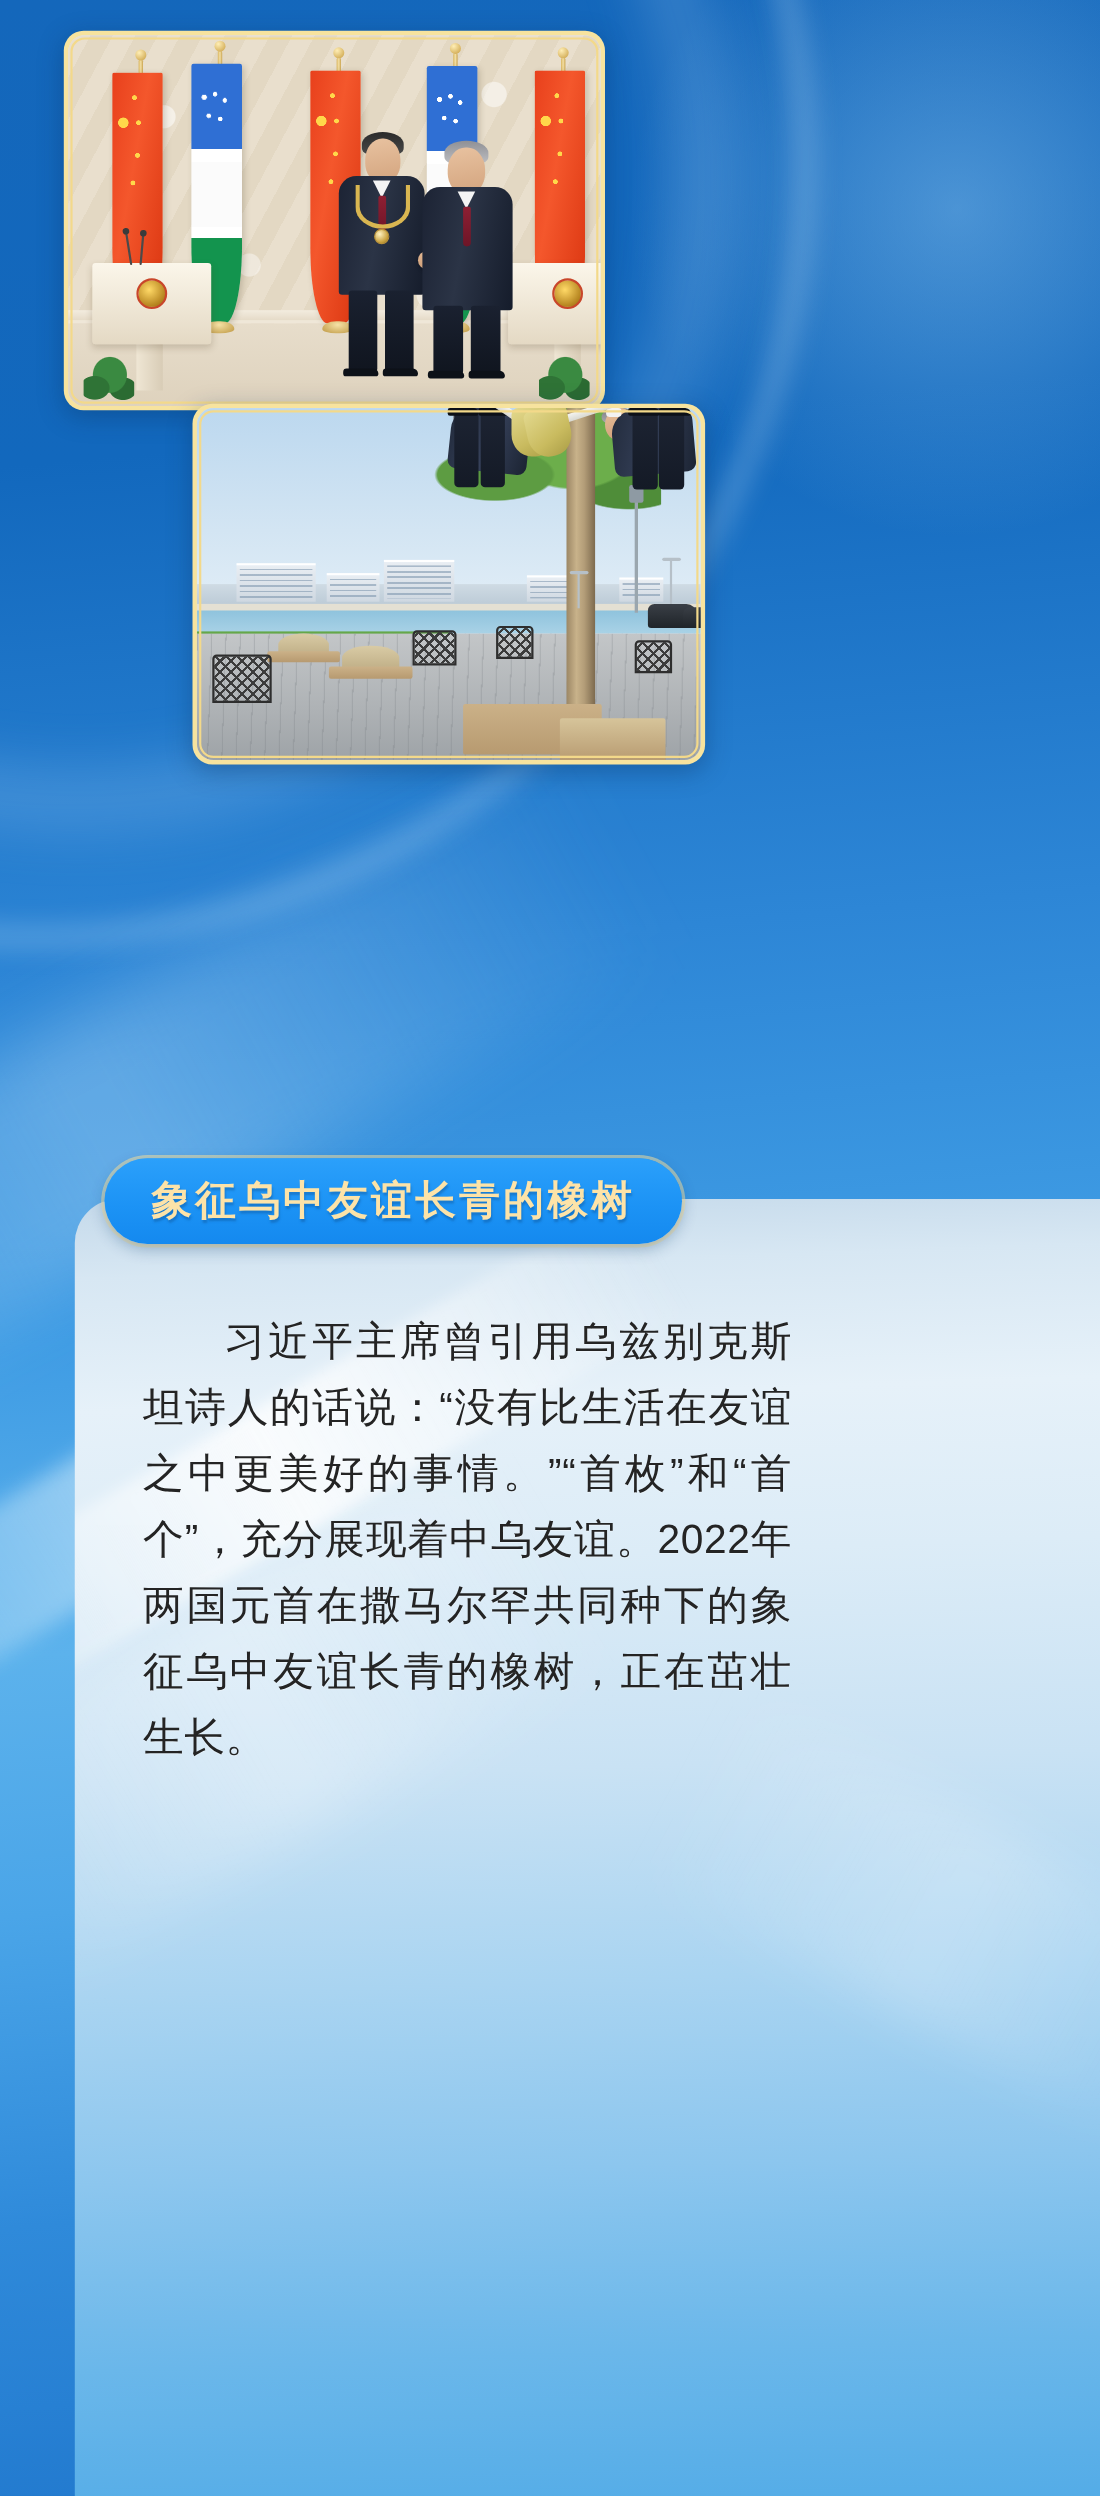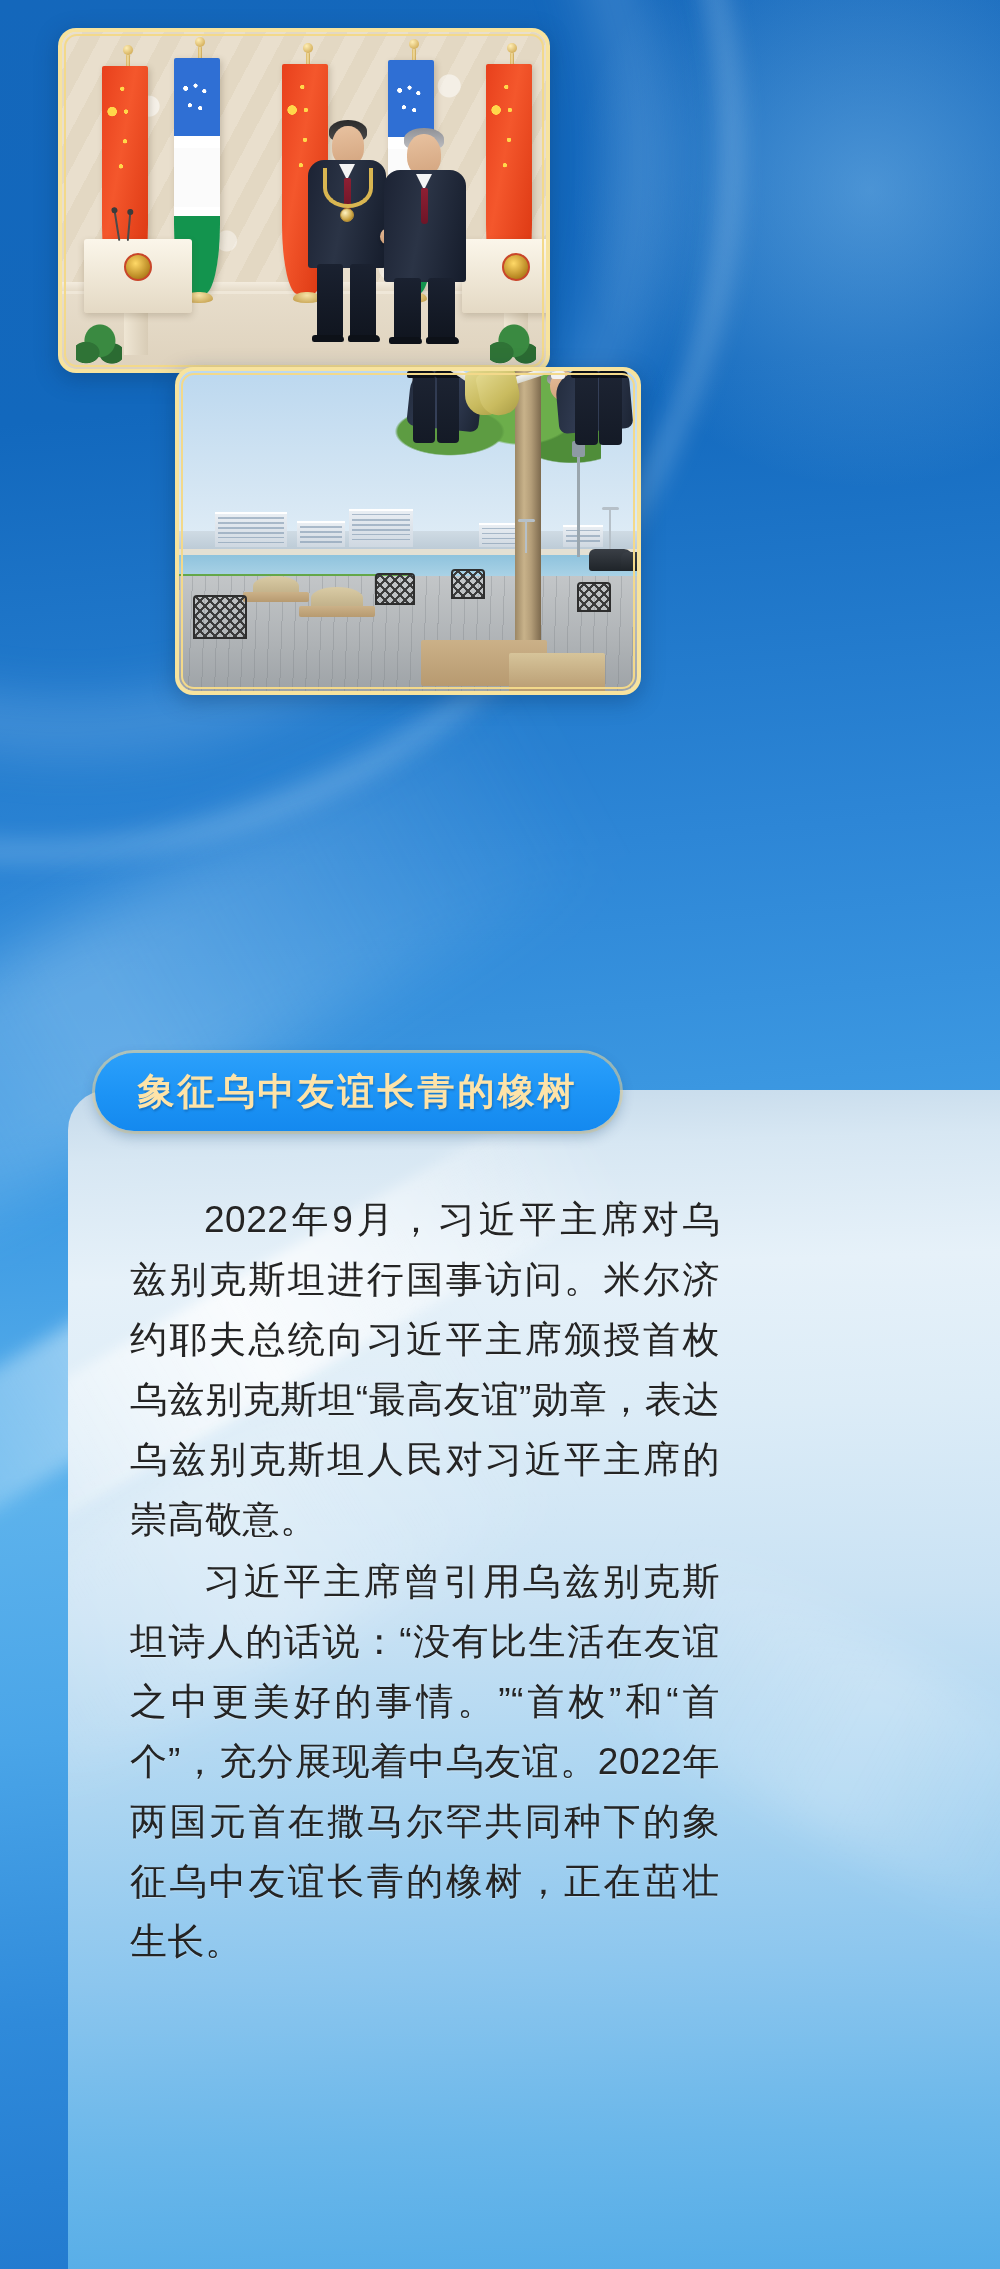--- a/index.html
+++ b/index.html
@@ -566,15 +566,14 @@
   <div class="card-sheen"></div>
   <div class="card-sheen2"></div>
   <div class="card-sheen3"></div>
 </div>
 
 <div id="title-banner">
   <span id="title-text">象征乌中友谊长青的橡树</span>
 </div>
 
 <div id="article-body">
-  <p class="para">2022年9月，习近平主席对乌兹别克斯坦进行国事访问。米尔济约耶夫总统向习近平主席颁授首枚乌兹别克斯坦“最高友谊”勋章，表达乌兹别克斯坦人民对习近平主席的崇高敬意。</p>
   <p class="para">习近平主席曾引用乌兹别克斯坦诗人的话说：“没有比生活在友谊之中更美好的事情。”“首枚”和“首个”，充分展现着中乌友谊。2022年两国元首在撒马尔罕共同种下的象征乌中友谊长青的橡树，正在茁壮生长。</p>
 </div>
 
 </body></html>

